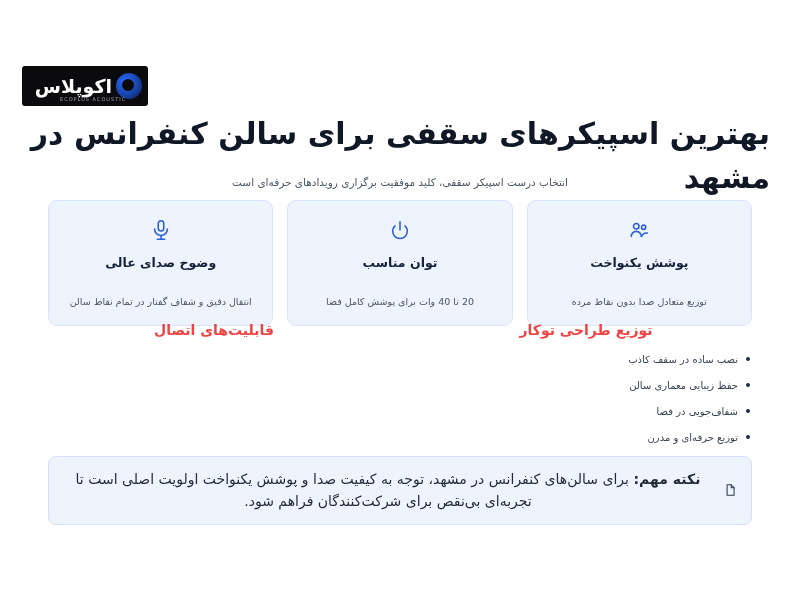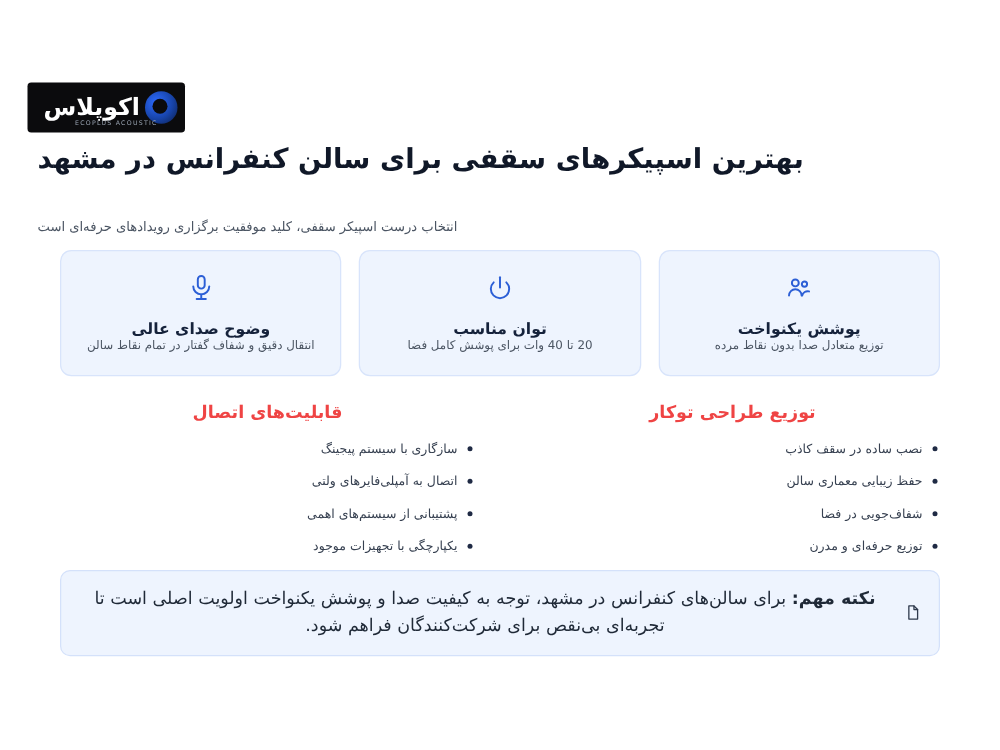--- a/index.html
+++ b/index.html
@@ -75,33 +75,33 @@
     letter-spacing: 1px;
     white-space: nowrap;
   }
 
   
   .headline {
     position: absolute;
     top: 112px;
     right: 30px;
     left: 30px;
-    text-align: left;
-    font-size: 22px;
+    text-align: right;
+    font-size: 30px;
     font-weight: bold;
     color: #101828;
     line-height: 1.45;
     letter-spacing: 0;
   }
   .subhead {
     position: absolute;
     top: 176px;
     right: 30px;
     left: 30px;
-    text-align: left;
+    text-align: center;
     font-size: 10.5px;
     color: #4b5563;
   }
 
   
   .cards {
     position: absolute;
     top: 200px;
     right: 48px;
     left: 48px;
@@ -127,21 +127,21 @@
     display: flex;
     align-items: center;
     justify-content: center;
     color: #2c5fd6;
   }
   .card-icon svg { display: block; }
   .card-title {
     font-size: 12.5px;
     font-weight: bold;
     color: #15223b;
-    margin-bottom: 0;
+    margin-bottom: 25px;
   }
   .card-desc {
     font-size: 9.5px;
     color: #4b5563;
     line-height: 1.5;
   }
 
   
   .columns {
     position: absolute;
@@ -275,26 +275,20 @@
       <div class="card-title">پوشش یکنواخت</div>
       <div class="card-desc">توزیع متعادل صدا بدون نقاط مرده</div>
     </div>
 
   </div>
 
   <div class="columns">
 
     <div class="col">
       <div class="col-title">قابلیت‌های اتصال</div>
-      <ul class="bullets">
-        <li>سازگاری با سیستم پیجینگ</li>
-        <li>اتصال به آمپلی‌فایرهای ولتی</li>
-        <li>پشتیبانی از سیستم‌های اهمی</li>
-        <li>یکپارچگی با تجهیزات موجود</li>
-      </ul>
     </div>
 
     <div class="col">
       <div class="col-title">توزیع طراحی توکار</div>
       <ul class="bullets">
         <li>نصب ساده در سقف کاذب</li>
         <li>حفظ زیبایی معماری سالن</li>
         <li>شفاف‌جویی در فضا</li>
         <li>توزیع حرفه‌ای و مدرن</li>
       </ul>

